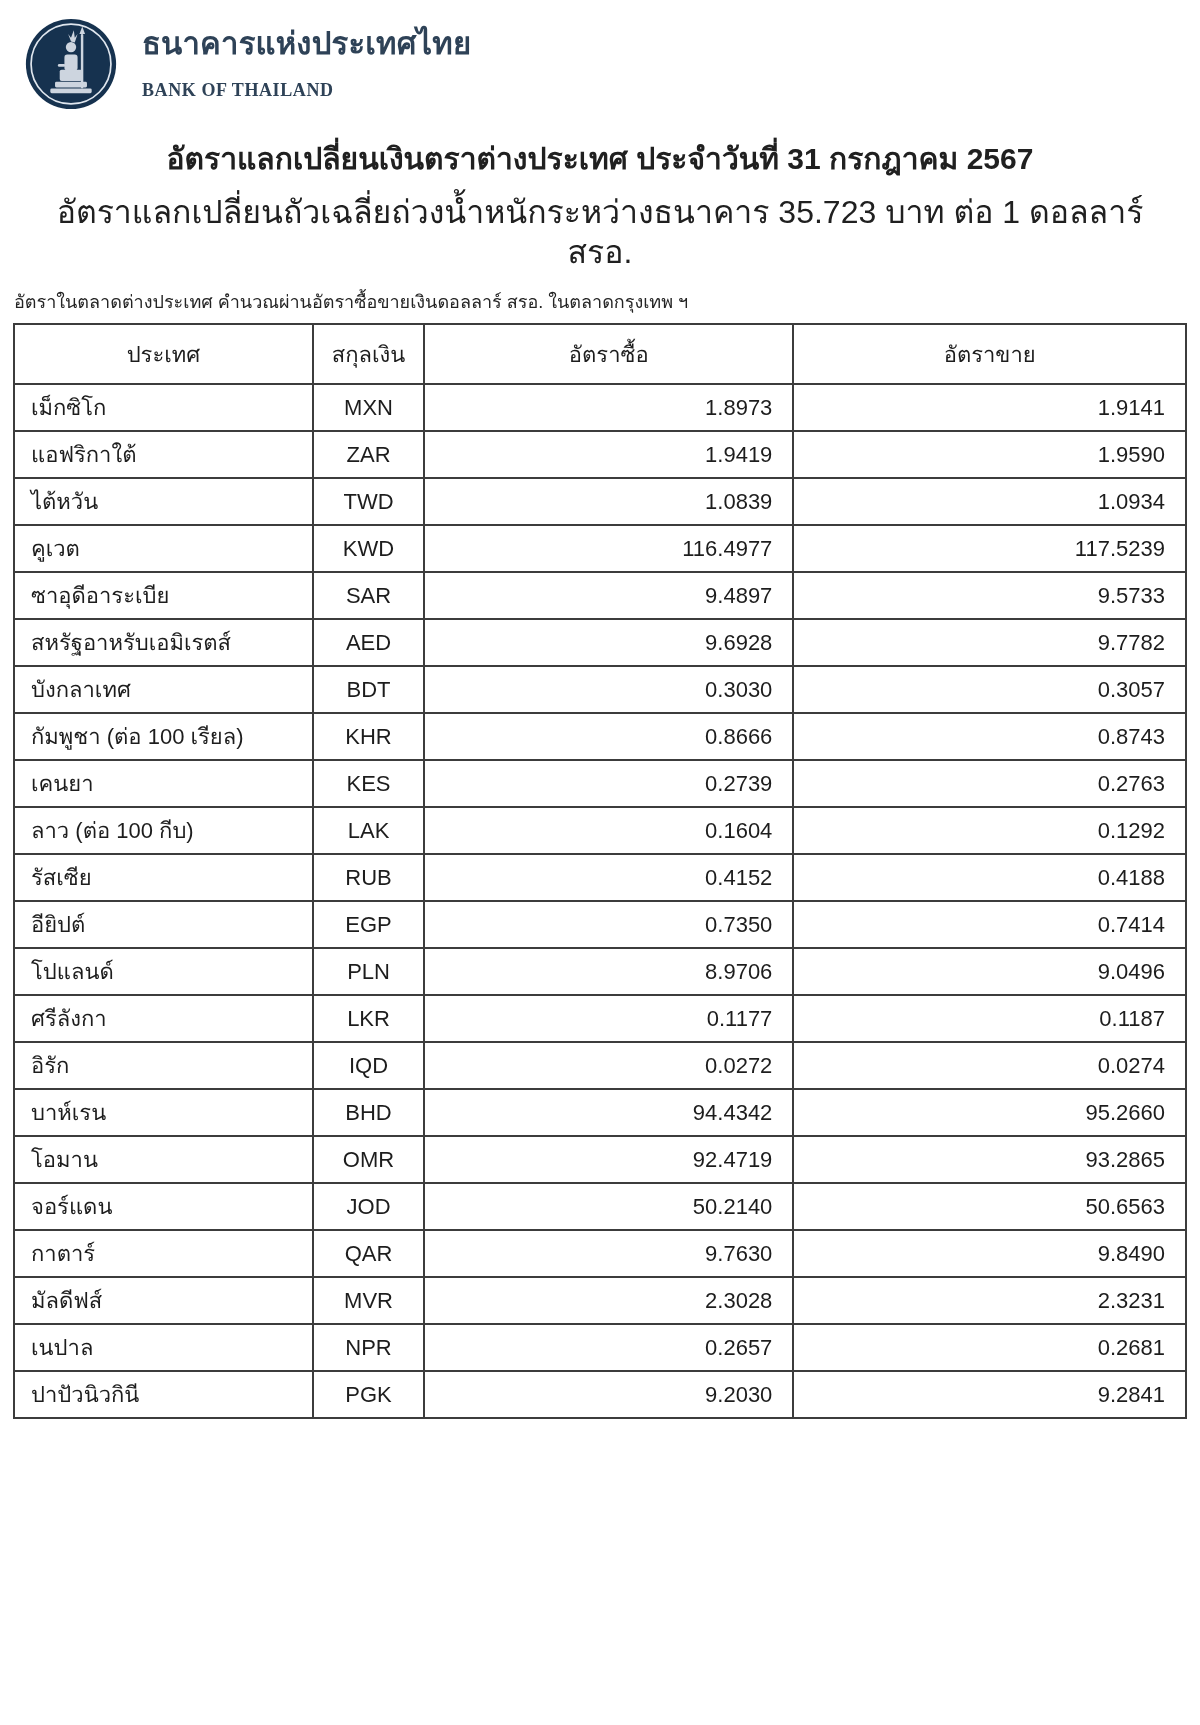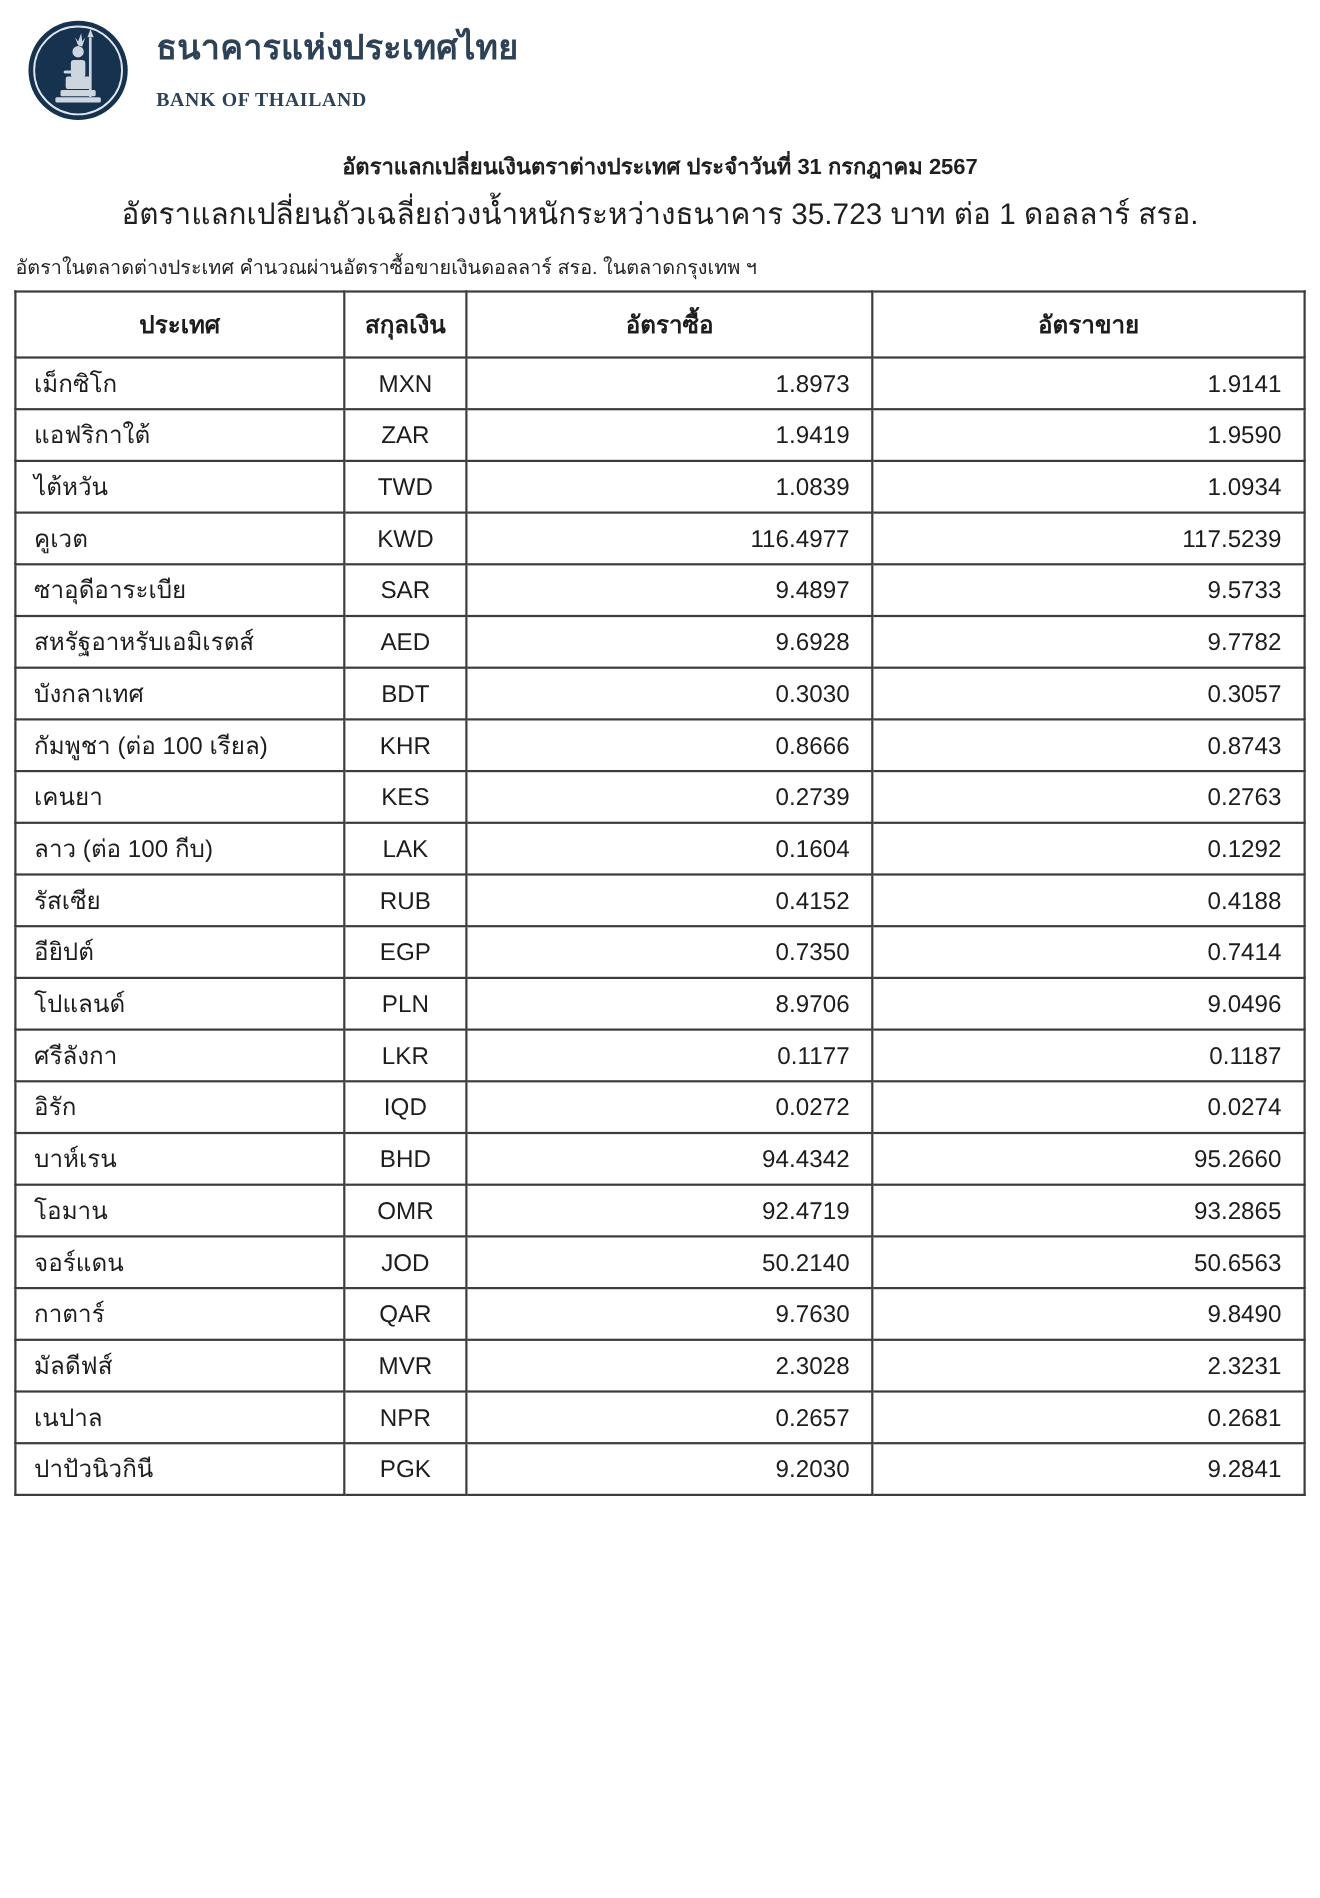--- a/index.html
+++ b/index.html
@@ -40,29 +40,29 @@
     font-size:18px;
     font-weight:600;
     color:var(--brand-text);
     letter-spacing:0.6px;
   }
 
   
   .title-block{margin-top:22px;}
   .title-main{
     text-align:center;
-    font-size:20px;
+    font-size:30px;
     font-weight:600;
     color:#202020;
     margin:0 30px 14px 30px;
     line-height:1.25;
   }
   .title-sub{
     text-align:center;
-    font-size:27px;
+    font-size:32px;
     font-weight:500;
     color:#202020;
     margin:0 30px 20px 30px;
     line-height:1.25;
   }
   .title-note{
     text-align:left;
     font-size:18px;
     font-weight:400;
     color:#242424;
@@ -80,21 +80,21 @@
   table.rates th,
   table.rates td{
     border:2px solid var(--table-border);
     font-size:22px;
     color:var(--text-dark);
     overflow:hidden;
     white-space:nowrap;
   }
   table.rates th{
     height:60px;
-    font-weight:700;
+    font-weight:400;
     text-align:center;
     vertical-align:middle;
   }
   table.rates td{
     height:47px;
     vertical-align:middle;
   }
   col.w-country{width:25.5%;}
   col.w-currency{width:9.5%;}
   col.w-buy{width:31.5%;}

